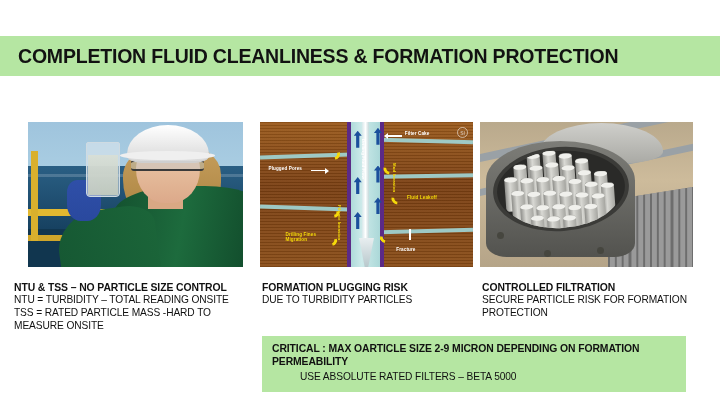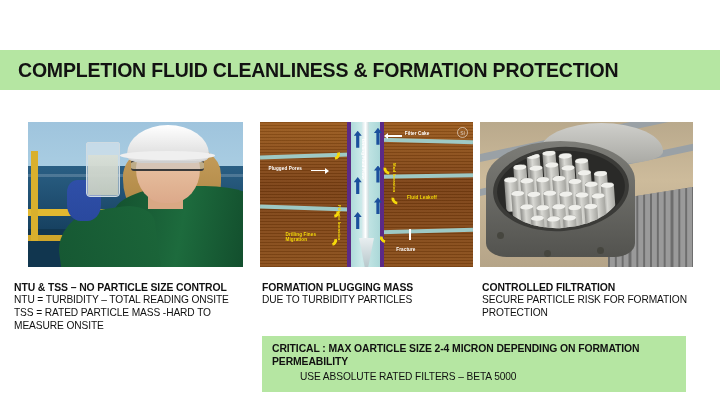--- a/index.html
+++ b/index.html
@@ -11,21 +11,21 @@
   }
   .slide {
     position: relative;
     width: 720px; height: 405px;
     background: #ffffff;
   }
 
   
   .title-banner {
     position: absolute;
-    left: 0; top: 50px;
+    left: 0; top: 36px;
     width: 720px; height: 40px;
     background: #b5e6a2;
     display: flex;
     align-items: center;
   }
   .title-text {
     padding-left: 18px;
     font-size: 19.5px;
     font-weight: bold;
     letter-spacing: -0.2px;
@@ -438,27 +438,27 @@
     <div class="p3-bolt" style="left:55%; top:86%;"></div>
   </div>
 
   <div class="caption" id="caption-left">
     <div class="cap-head">NTU &amp; TSS – NO PARTICLE SIZE CONTROL</div>
     <div class="cap-body">NTU = TURBIDITY – TOTAL READING ONSITE</div>
     <div class="cap-body">TSS = RATED PARTICLE MASS -HARD TO MEASURE ONSITE</div>
   </div>
 
   <div class="caption" id="caption-middle">
-    <div class="cap-head">FORMATION PLUGGING MASS</div>
+    <div class="cap-head">FORMATION PLUGGING RISK</div>
     <div class="cap-body">DUE TO TURBIDITY PARTICLES</div>
   </div>
 
   <div class="caption" id="caption-right">
     <div class="cap-head">CONTROLLED FILTRATION</div>
     <div class="cap-body">SECURE PARTICLE RISK FOR FORMATION PROTECTION</div>
   </div>
 
   <div class="callout">
-    <div class="callout-head">CRITICAL : MAX OARTICLE SIZE 2-4 MICRON DEPENDING ON FORMATION PERMEABILITY</div>
+    <div class="callout-head">CRITICAL : MAX OARTICLE SIZE 2-9 MICRON DEPENDING ON FORMATION PERMEABILITY</div>
     <div class="callout-body">USE ABSOLUTE RATED FILTERS – BETA 5000</div>
   </div>
 
 </div>
 
 </body></html>

